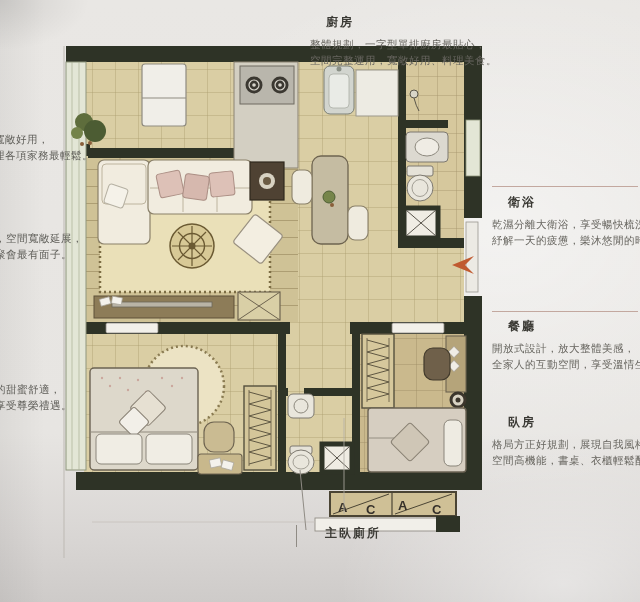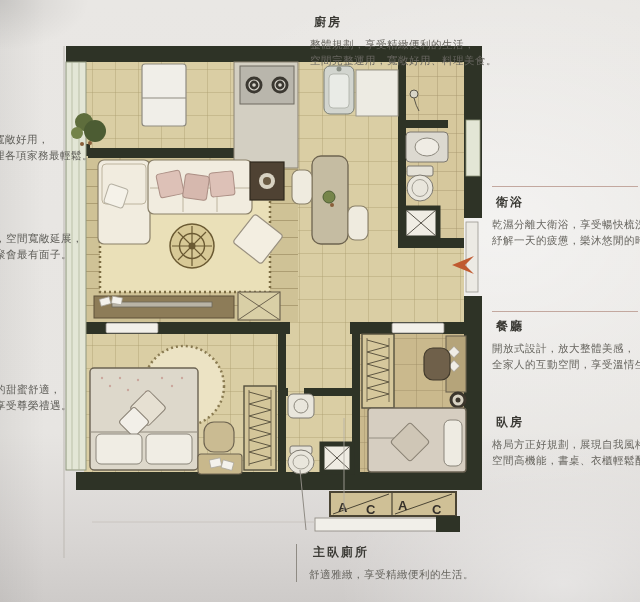--- a/index.html
+++ b/index.html
@@ -7,21 +7,21 @@
   #stage{position:relative;width:640px;height:602px;
     background:
       radial-gradient(20% 12% at 0% 0%, rgba(0,0,0,.10), rgba(0,0,0,0) 70%),
       radial-gradient(50% 35% at 88% 97%, rgba(255,255,255,.45), rgba(255,255,255,0) 70%),
       radial-gradient(90% 70% at 78% 38%, rgba(255,255,255,.50), rgba(255,255,255,0) 62%),
       linear-gradient(90deg, rgba(0,0,0,.05), rgba(0,0,0,0) 7%),
       linear-gradient(180deg, #e9e7e4 0%, #e7e5e2 72%, #d8d5d3 90%, #cecbc9 100%);
   }
   svg.plan{position:absolute;left:0;top:0;}
   .note{position:absolute;white-space:nowrap;}
-  .note .t{display:block;font-weight:bold;font-size:12px;color:#3b3a35;letter-spacing:2px;margin:0 0 5px 4px;}
+  .note .t{display:block;font-weight:bold;font-size:12px;color:#3b3a35;letter-spacing:2px;margin:0 0 5px 16px;}
   .note .l{display:block;font-size:10.5px;color:#67655f;letter-spacing:.5px;line-height:16px;}
   .rule{position:absolute;width:146px;height:1px;background:#c3a89f;}
   .leftcut .l{color:#5f5e59;}
   .mt{border-left:1px solid #8f8b84;padding-left:12px;}
 </style>
 </head>
 <body>
 
 <div id="stage">
 
@@ -280,21 +280,21 @@
     <line x1="92" y1="522" x2="315" y2="522" stroke="#c6c2bb" stroke-width="0.8"></line>
   </g>
 
   <line x1="344" y1="418" x2="344" y2="514" stroke="#b3aea6" stroke-width="0.8"></line>
   <line x1="300" y1="470" x2="306" y2="530" stroke="#8f8b84" stroke-width="1"></line>
   <polygon points="474,256 452,265 474,274 465,265" fill="#c05a30"></polygon>
 </svg>
 
 <div class="note" style="left:310px;top:14px;">
   <span class="t">廚房</span>
-  <span class="l">整體規劃，享受精緻便利的生活，</span>
+  <span class="l">整體規劃，一字型單排廚房最貼心，</span>
   <span class="l">空間完整運用，寬敞好用、料理美食。</span>
 </div>
 
 <div class="rule" style="left:492px;top:186px;"></div>
 <div class="note" style="left:492px;top:194px;">
   <span class="t">衛浴</span>
   <span class="l">乾濕分離大衛浴，享受暢快梳洗，</span>
   <span class="l">紓解一天的疲憊，樂沐悠閒的時光。</span>
 </div>
 
@@ -304,23 +304,22 @@
   <span class="l">開放式設計，放大整體美感，</span>
   <span class="l">全家人的互動空間，享受溫情生活。</span>
 </div>
 
 <div class="note" style="left:492px;top:414px;">
   <span class="t">臥房</span>
   <span class="l">格局方正好規劃，展現自我風格，</span>
   <span class="l">空間高機能，書桌、衣櫃輕鬆配置。</span>
 </div>
 
-<div class="note mt" style="left:296px;top:544px;">
+<div class="note mt" style="left:296px;top:525px;">
   <span class="t">主臥廁所</span>
-  <span class="l">舒適雅緻，享受精緻便利的生活。</span>
 </div>
 
 <div class="note leftcut" style="left:-6px;top:131px;">
   <span class="l">寬敞好用，</span>
   <span class="l">理各項家務最輕鬆。</span>
 </div>
 
 <div class="note leftcut" style="left:-5px;top:230px;">
   <span class="l">，空間寬敞延展，</span>
   <span class="l">聚會最有面子。</span>

